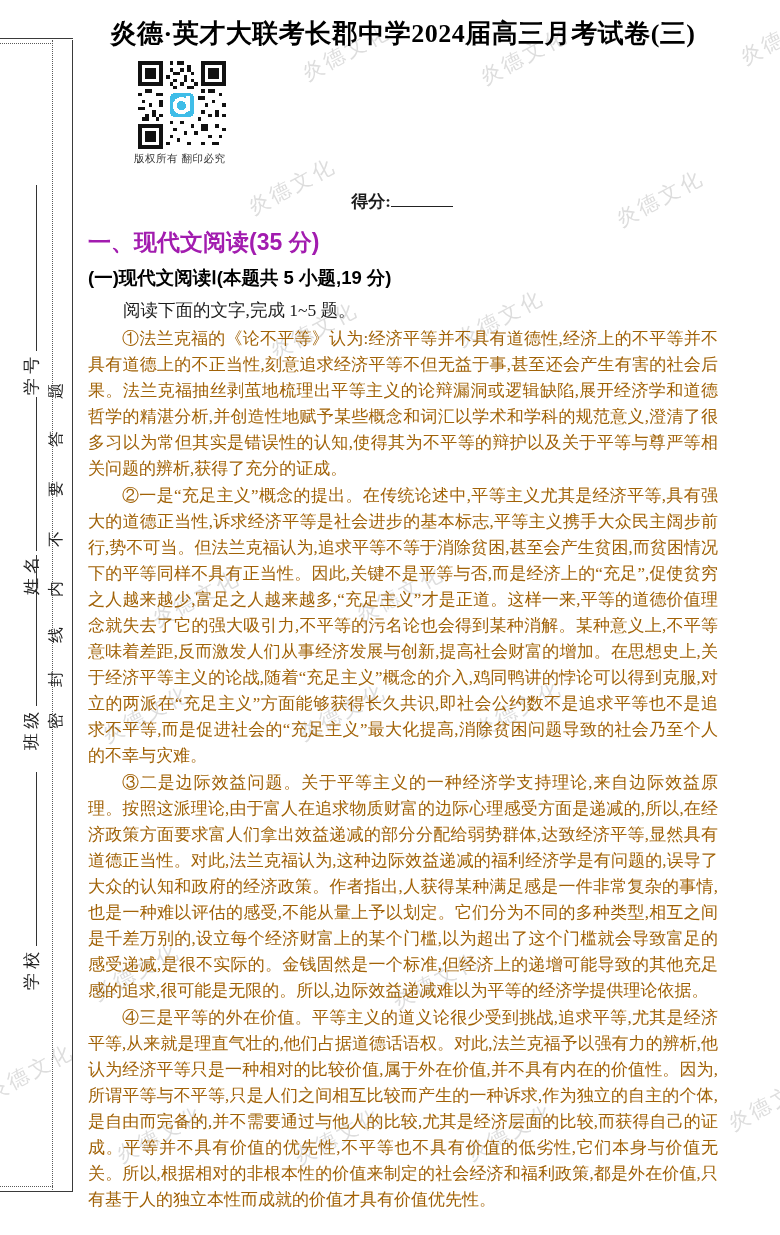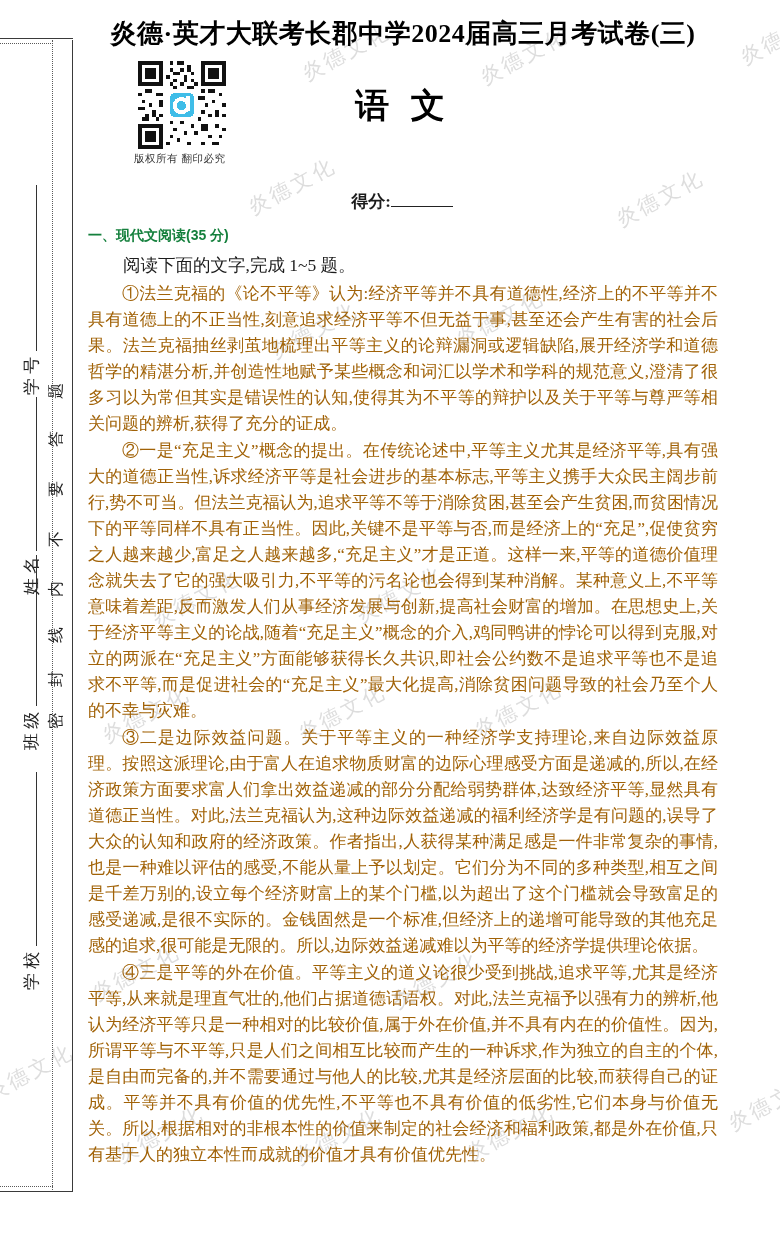--- a/index.html
+++ b/index.html
@@ -68,21 +68,21 @@
   .authors{
     margin-top:18px;text-align:center;
     font-size:19px;font-weight:700;color:#000;
     font-family:"Liberation Sans", sans-serif;
   }
   .exam-info{margin-top:15px;text-align:center;font-size:17px;}
   .score-row{margin-top:16px;text-align:center;font-size:17px;font-weight:700;padding-right:2px;}
   .score-line{display:inline-block;width:62px;height:1em;border-bottom:1.5px solid #222;}
   .sec-h{
     margin:14px 0 0 0;
-    font-size:14px;font-weight:700;color:#15803d;
+    font-size:23px;font-weight:700;color:#a21caf;
     font-family:"Liberation Sans", sans-serif;
   }
   .sub-h{
     margin:7px 0 0 0;
     font-size:18.5px;font-weight:700;color:#000;
     font-family:"Liberation Sans", sans-serif;
   }
   .instr{margin:8px 0 4px 0;font-size:17.5px;text-indent:2em;}
   .bpara{
     margin:1px 0 0 0;
@@ -228,30 +228,30 @@
             <rect x="8" y="23" width="1" height="1"></rect>
               <rect x="24" y="19" width="1" height="1"></rect>
           </g>
 
           <rect x="9" y="9" width="7" height="7" rx="1.6" fill="#3fbde8"></rect>
           <circle cx="12.3" cy="12.7" r="1.9" fill="none" stroke="#fff" stroke-width="1.1"></circle>
           <rect x="13.6" y="9.9" width="1.1" height="4.4" fill="#fff"></rect>
         </svg>
         <div class="qr-caption">版权所有 翻印必究</div>
       </div>
-      <div class="subject">语 文</div>
     </div>
 
 
 
     <div class="score-row">
       <span>得分:</span><span class="score-line"></span>
     </div>
 
     <h2 class="sec-h">一、现代文阅读(35 分)</h2>
+    <h3 class="sub-h">(一)现代文阅读Ⅰ(本题共 5 小题,19 分)</h3>
     <p class="instr">阅读下面的文字,完成 1~5 题。</p>
 
     <p class="bpara">①法兰克福的《论不平等》认为:经济平等并不具有道德性,经济上的不平等并不具有道德上的不正当性,刻意追求经济平等不但无益于事,甚至还会产生有害的社会后果。法兰克福抽丝剥茧地梳理出平等主义的论辩漏洞或逻辑缺陷,展开经济学和道德哲学的精湛分析,并创造性地赋予某些概念和词汇以学术和学科的规范意义,澄清了很多习以为常但其实是错误性的认知,使得其为不平等的辩护以及关于平等与尊严等相关问题的辨析,获得了充分的证成。</p>
     <p class="bpara">②一是“充足主义”概念的提出。在传统论述中,平等主义尤其是经济平等,具有强大的道德正当性,诉求经济平等是社会进步的基本标志,平等主义携手大众民主阔步前行,势不可当。但法兰克福认为,追求平等不等于消除贫困,甚至会产生贫困,而贫困情况下的平等同样不具有正当性。因此,关键不是平等与否,而是经济上的“充足”,促使贫穷之人越来越少,富足之人越来越多,“充足主义”才是正道。这样一来,平等的道德价值理念就失去了它的强大吸引力,不平等的污名论也会得到某种消解。某种意义上,不平等意味着差距,反而激发人们从事经济发展与创新,提高社会财富的增加。在思想史上,关于经济平等主义的论战,随着“充足主义”概念的介入,鸡同鸭讲的悖论可以得到克服,对立的两派在“充足主义”方面能够获得长久共识,即社会公约数不是追求平等也不是追求不平等,而是促进社会的“充足主义”最大化提高,消除贫困问题导致的社会乃至个人的不幸与灾难。</p>
     <p class="bpara">③二是边际效益问题。关于平等主义的一种经济学支持理论,来自边际效益原理。按照这派理论,由于富人在追求物质财富的边际心理感受方面是递减的,所以,在经济政策方面要求富人们拿出效益递减的部分分配给弱势群体,达致经济平等,显然具有道德正当性。对此,法兰克福认为,这种边际效益递减的福利经济学是有问题的,误导了大众的认知和政府的经济政策。作者指出,人获得某种满足感是一件非常复杂的事情,也是一种难以评估的感受,不能从量上予以划定。它们分为不同的多种类型,相互之间是千差万别的,设立每个经济财富上的某个门槛,以为超出了这个门槛就会导致富足的感受递减,是很不实际的。金钱固然是一个标准,但经济上的递增可能导致的其他充足感的追求,很可能是无限的。所以,边际效益递减难以为平等的经济学提供理论依据。</p>
     <p class="bpara">④三是平等的外在价值。平等主义的道义论很少受到挑战,追求平等,尤其是经济平等,从来就是理直气壮的,他们占据道德话语权。对此,法兰克福予以强有力的辨析,他认为经济平等只是一种相对的比较价值,属于外在价值,并不具有内在的价值性。因为,所谓平等与不平等,只是人们之间相互比较而产生的一种诉求,作为独立的自主的个体,是自由而完备的,并不需要通过与他人的比较,尤其是经济层面的比较,而获得自己的证成。平等并不具有价值的优先性,不平等也不具有价值的低劣性,它们本身与价值无关。所以,根据相对的非根本性的价值来制定的社会经济和福利政策,都是外在价值,只有基于人的独立本性而成就的价值才具有价值优先性。</p>
 
   </div>
 
 

